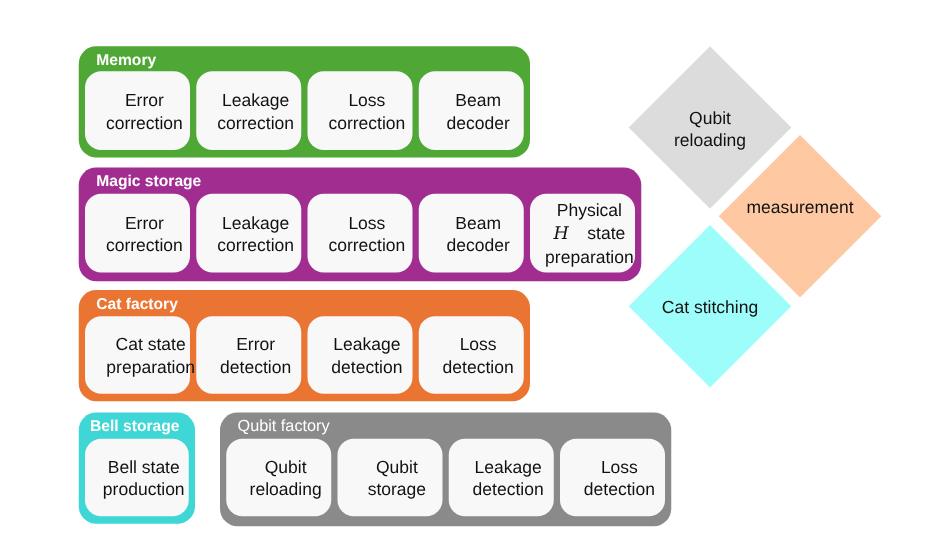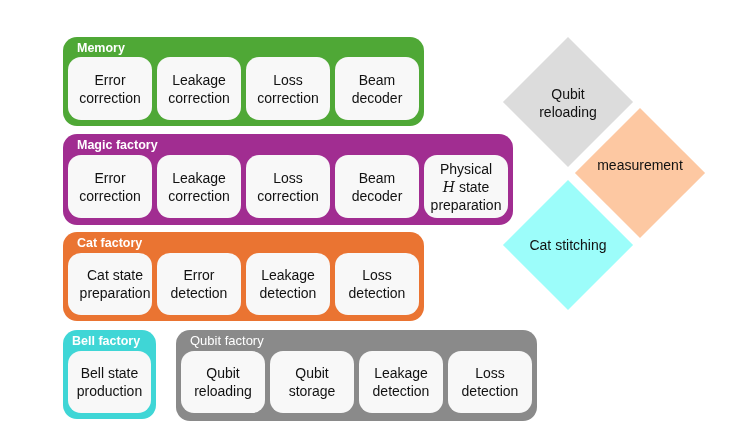--- a/index.html
+++ b/index.html
@@ -4,21 +4,21 @@
 <style>
   html, body { margin:0; padding:0; background:#ffffff; }
   body { width:752px; height:440px; position:relative; overflow:hidden;
          font-family:"Liberation Sans", "DejaVu Sans", sans-serif; }
   .panel { position:absolute; border-radius:14px; box-sizing:border-box; }
   .panel-title { position:absolute; left:14px; top:3px; color:#ffffff;
                  font-weight:bold; font-size:12.5px; line-height:16px; white-space:nowrap; }
   .card { position:absolute; top:20px; height:63px; background:#f8f8f8;
           border-radius:13px; display:flex; align-items:center; justify-content:center;
           text-align:center; color:#111111; font-size:14px; line-height:18px; box-sizing:border-box; padding:0 2px; }
-  .card span { display:block; }
+  .card span { display:block;margin-left:11px; }
   .diamond { position:absolute; width:92px; height:92px; transform:rotate(45deg); }
   .dlabel { position:absolute; width:140px; text-align:center; color:#111111;
             font-size:14px; line-height:18px; }
   .hvar { font-family:"DejaVu Serif", serif; font-style:italic; }
 </style>
 </head>
 <body>
 
 <div class="panel" style="left:63px; top:37px; width:361px; height:89px; background:#4fa836;">
   <div class="panel-title">Memory</div>
@@ -42,21 +42,21 @@
   </div>
   <div class="card" style="left:272px; width:84px;">
     <div>
         <span>Beam</span>
         <span>decoder</span>
       </div>
   </div>
 </div>
 
 <div class="panel" style="left:63px; top:134px; width:450px; height:91px; background:#a12d91;">
-  <div class="panel-title">Magic factory</div>
+  <div class="panel-title">Magic storage</div>
   <div class="card" style="left:5px; width:84px; top:21px;">
     <div>
         <span>Error</span>
         <span>correction</span>
       </div>
   </div>
   <div class="card" style="left:94px; width:84px; top:21px;">
     <div>
         <span>Leakage</span>
         <span>correction</span>
@@ -105,21 +105,21 @@
   </div>
   <div class="card" style="left:272px; width:84px; top:21px; height:62px;">
     <div>
         <span>Loss</span>
         <span>detection</span>
       </div>
   </div>
 </div>
 
 <div class="panel" style="left:63px; top:330px; width:93px; height:89px; background:#3fd6d6;">
-  <div class="panel-title" style="left:9px;">Bell factory</div>
+  <div class="panel-title" style="left:9px;">Bell storage</div>
   <div class="card" style="left:5px; width:83px; top:21px; height:62px;">
     <div>
         <span>Bell state</span>
         <span>production</span>
       </div>
   </div>
 </div>
 
 <div class="panel" style="left:176px; top:330px; width:361px; height:91px; background:#8a8a8a;">
   <div class="panel-title" style="font-weight:normal; font-size:13px;">Qubit factory</div>

